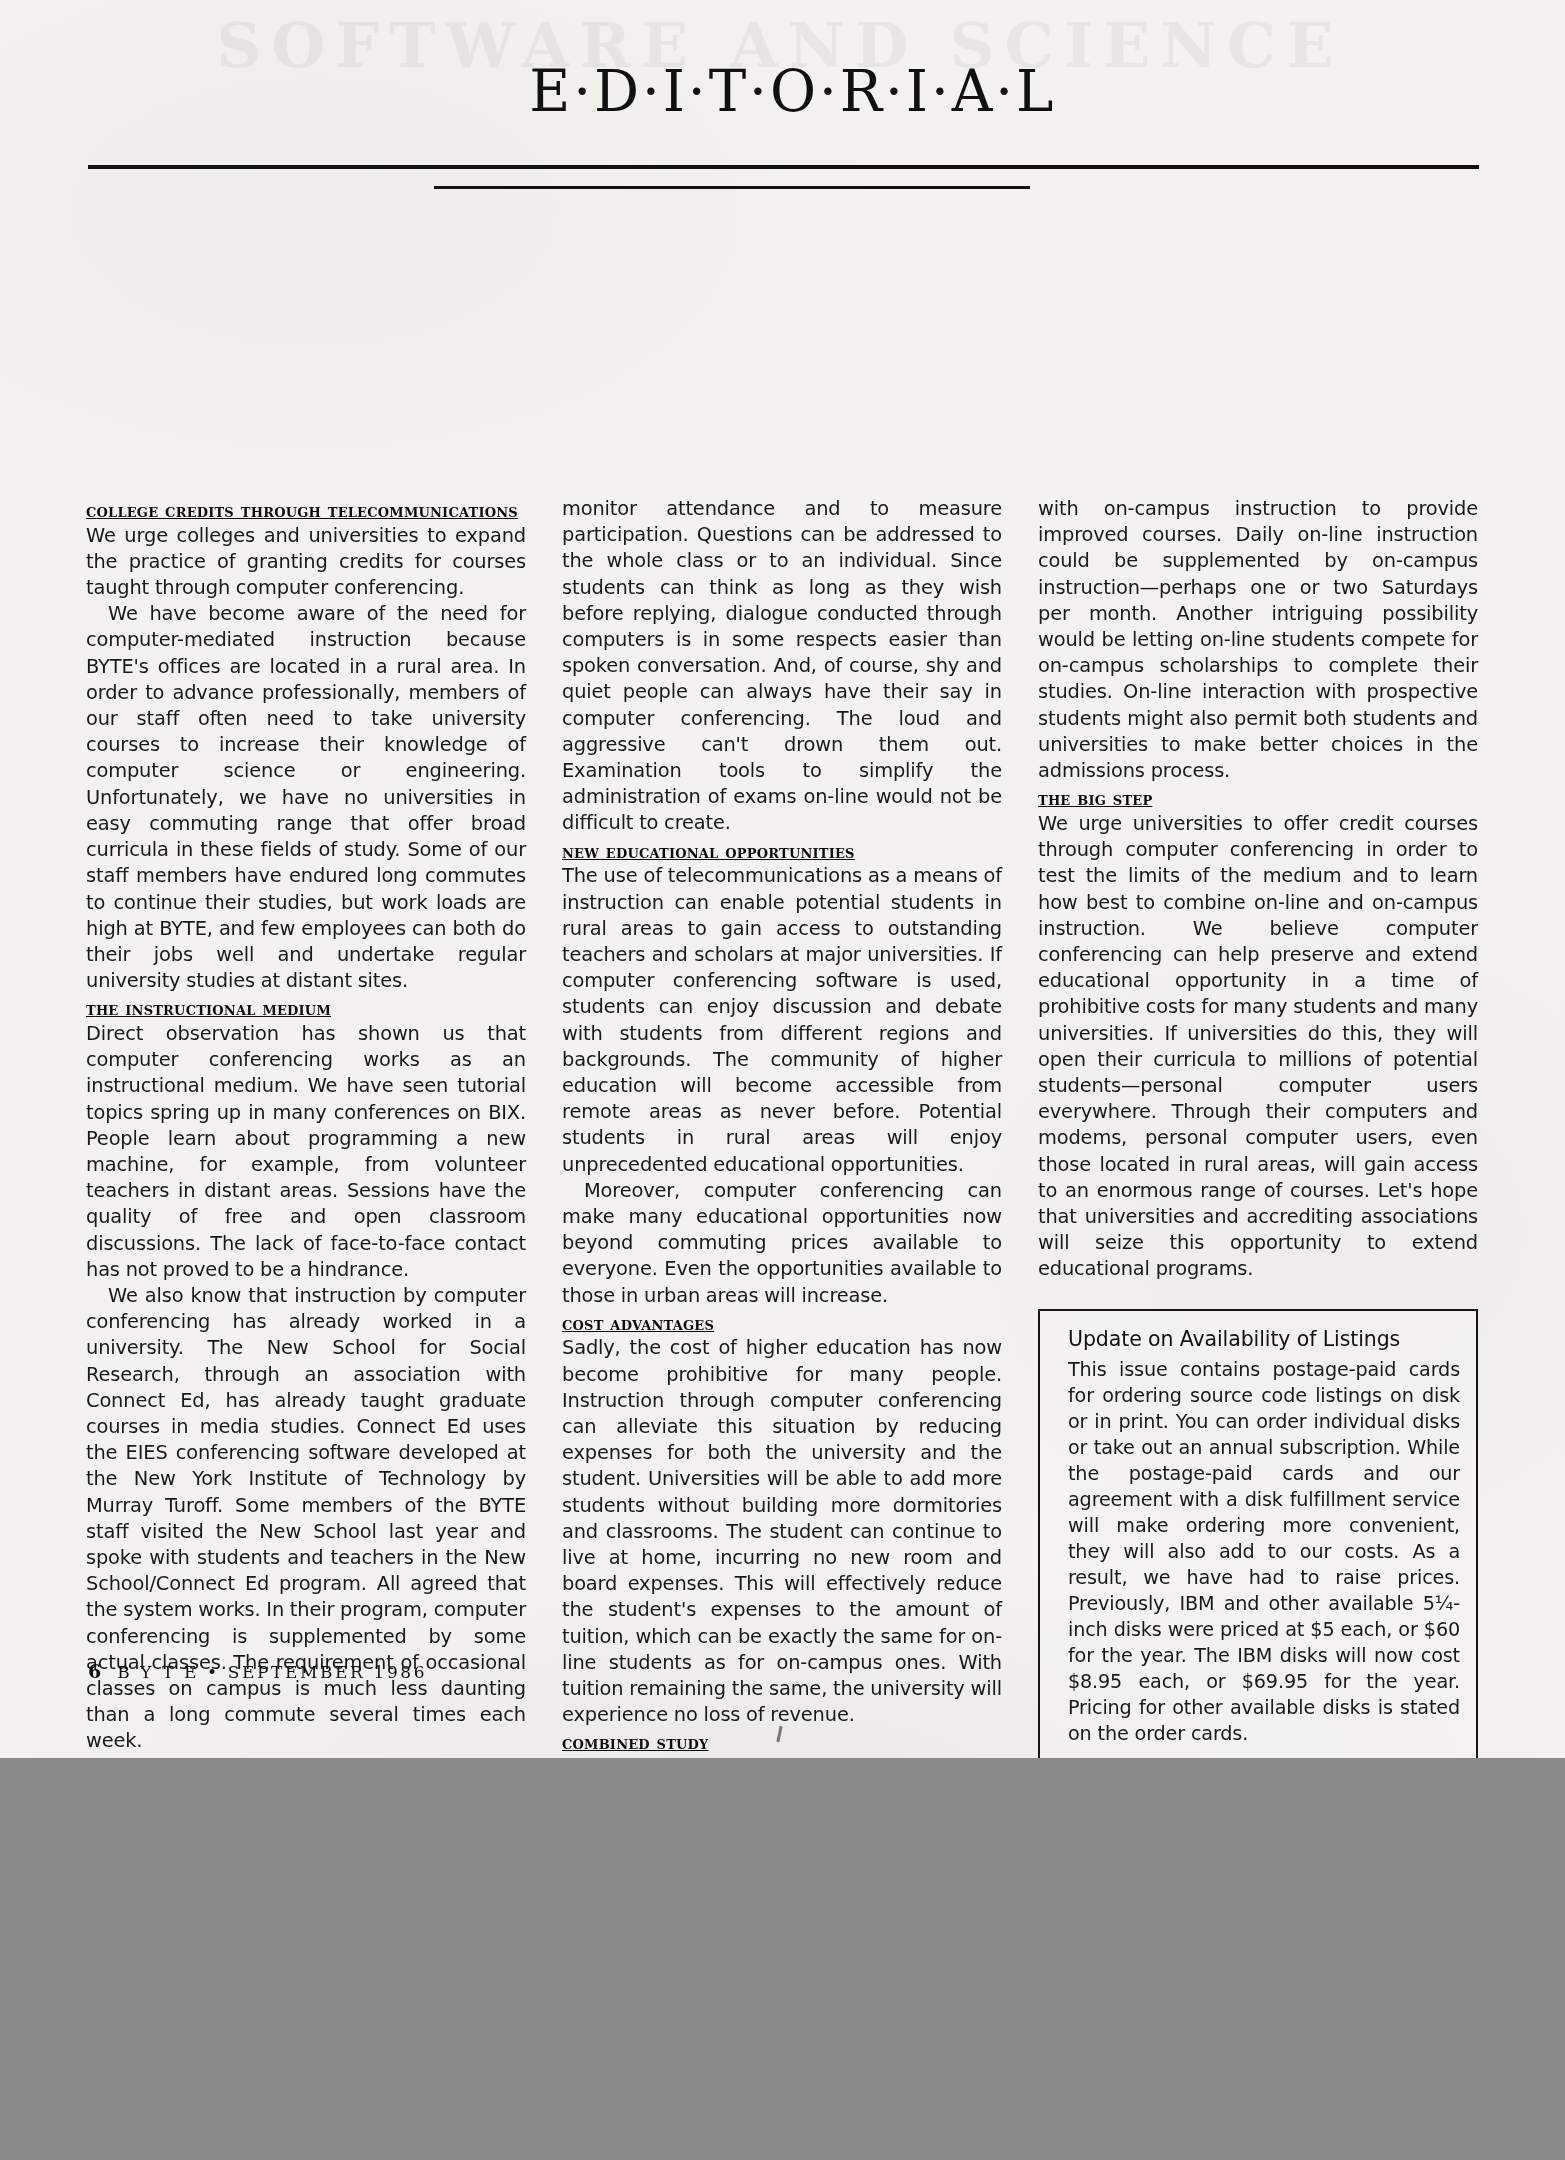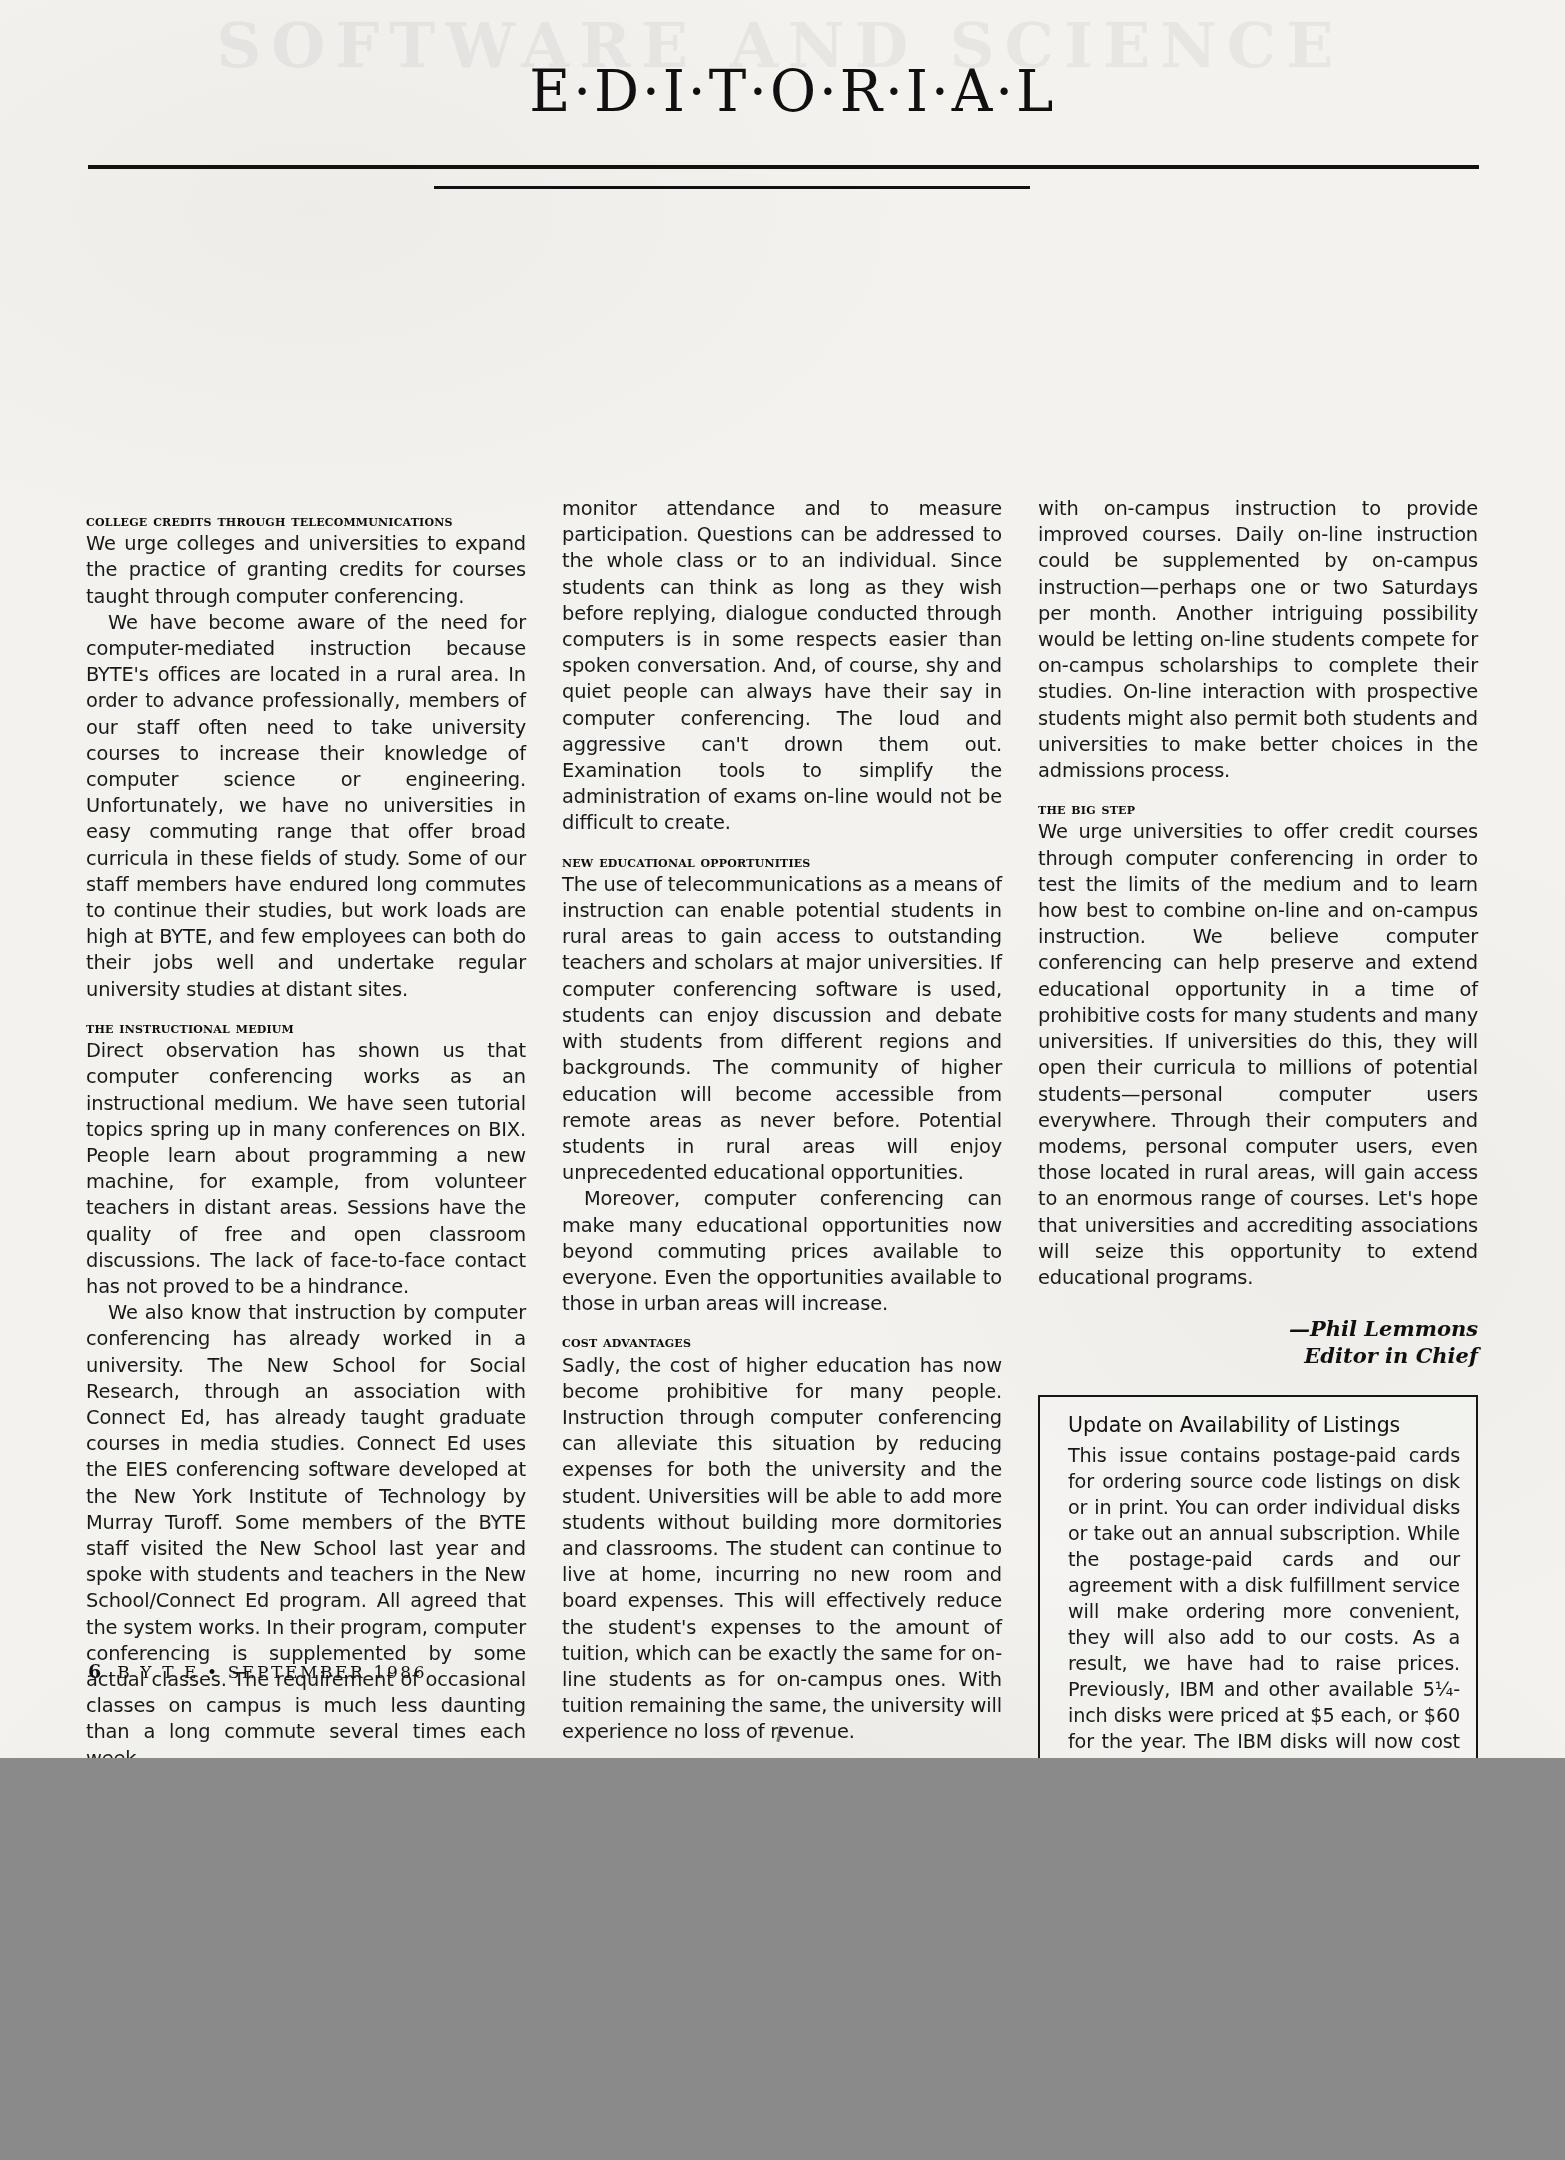--- a/index.html
+++ b/index.html
@@ -90,29 +90,30 @@
     display: flex;
     gap: 36px;
   }
   .col {
     width: 440px;
     flex: 0 0 440px;
   }
   .col-3 { position: relative; }
 
   h2.section-head {
-    margin: 16px 0 1px 0;
-    font-family: "DejaVu Serif", serif;
-    font-weight: 700;
-    font-size: 16px;
+    margin: 4px 0 1px 0;
+    font-family: "DejaVu Serif", serif;
+    font-weight: 700;
+    font-size: 19px;
     line-height: 1.14;
     letter-spacing: 0.2px;
     color: #0c0c0c;
     font-variant: small-caps;
     text-transform: lowercase;
+    text-decoration: underline;
   }
   h2.section-head::first-letter { font-size: 1em; }
 
   .spacer-head { margin-top: 26px; }
 
   p.body {
     margin: 0;
     font-family: "DejaVu Sans", sans-serif;
     font-size: 19.4px;
     line-height: 26.2px;
@@ -227,24 +228,20 @@
       <p class="body after-head">Sadly, the cost of higher education has now become prohibitive for many people. Instruction through computer conferencing can alleviate this situation by reducing expenses for both the university and the student. Universities will be able to add more students without building more dormitories and classrooms. The student can continue to live at home, incurring no new room and board expenses. This will effectively reduce the student's expenses to the amount of tuition, which can be exactly the same for on-line students as for on-campus ones. With tuition remaining the same, the university will experience no loss of revenue.</p>
       <h2 class="section-head spacer-head">Combined Study</h2>
       <p class="body after-head">It seems likely that universities will be able to combine on-line instruction</p>
     </div>
 
     <div class="col col-3">
       <p class="body after-head">with on-campus instruction to provide improved courses. Daily on-line instruction could be supplemented by on-campus instruction—perhaps one or two Saturdays per month. Another intriguing possibility would be letting on-line students compete for on-campus scholarships to complete their studies. On-line interaction with prospective students might also permit both students and universities to make better choices in the admissions process.</p>
       <h2 class="section-head spacer-head">The Big Step</h2>
       <p class="body after-head">We urge universities to offer credit courses through computer conferencing in order to test the limits of the medium and to learn how best to combine on-line and on-campus instruction. We believe computer conferencing can help preserve and extend educational opportunity in a time of prohibitive costs for many students and many universities. If universities do this, they will open their curricula to millions of potential students—personal computer users everywhere. Through their computers and modems, personal computer users, even those located in rural areas, will gain access to an enormous range of courses. Let's hope that universities and accrediting associations will seize this opportunity to extend educational programs.</p>
 
-      <div class="signature">
-        <div>—Phil Lemmons</div>
-        <div>Editor in Chief</div>
-      </div>
 
       <div class="update-box">
         <div class="update-box-title">Update on Availability of Listings</div>
         <p class="update-box-body">This issue contains postage-paid cards for ordering source code listings on disk or in print. You can order individual disks or take out an annual subscription. While the postage-paid cards and our agreement with a disk fulfillment service will make ordering more convenient, they will also add to our costs. As a result, we have had to raise prices. Previously, IBM and other available 5¼-inch disks were priced at $5 each, or $60 for the year. The IBM disks will now cost $8.95 each, or $69.95 for the year. Pricing for other available disks is stated on the order cards.</p>
       </div>
     </div>
 
   </div>
 
   <div class="footer">

